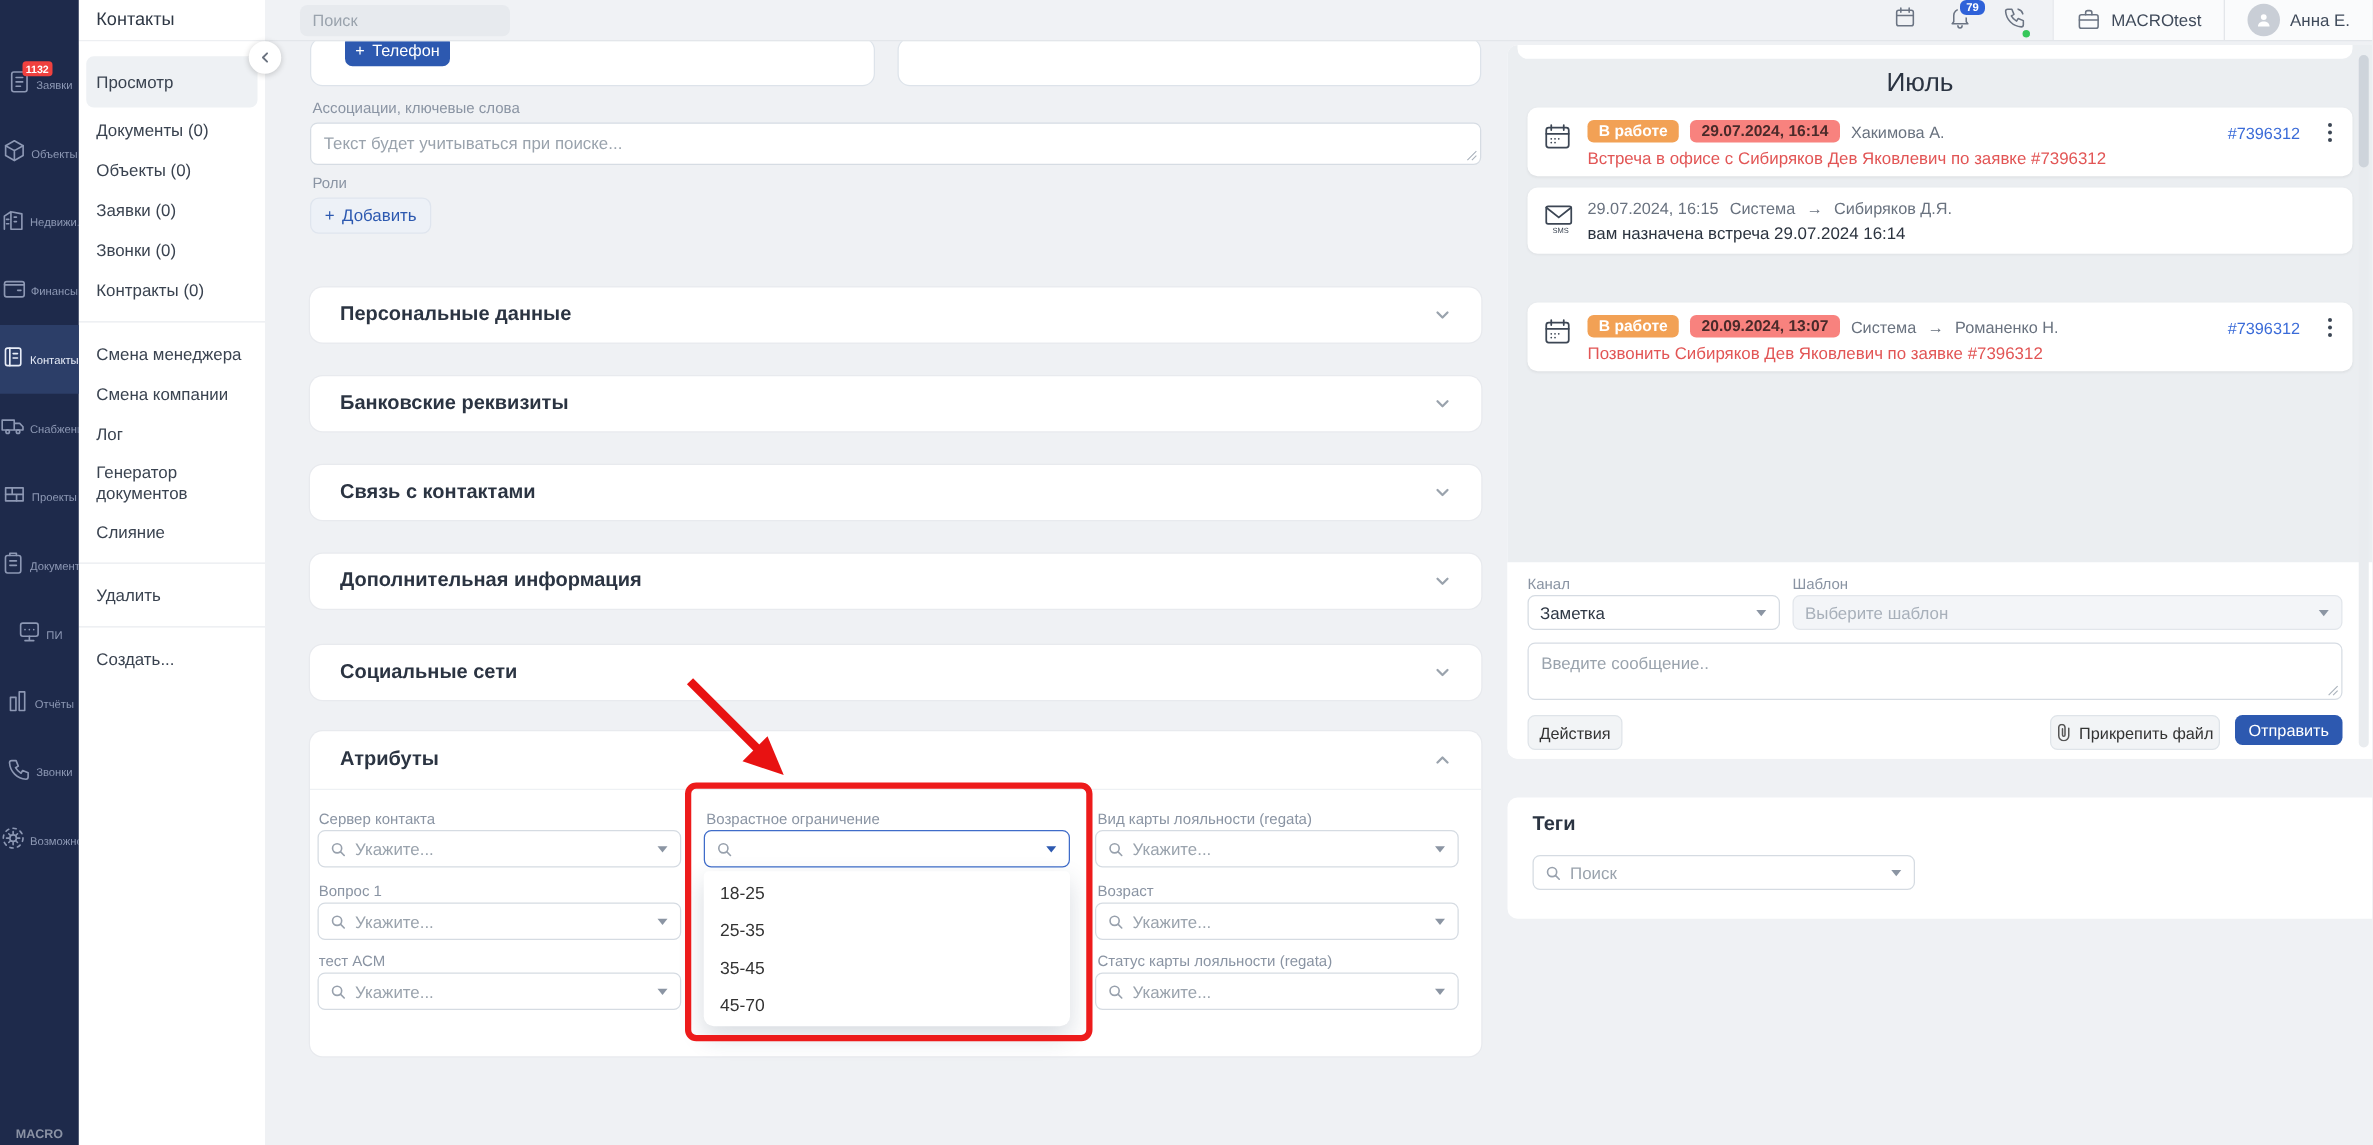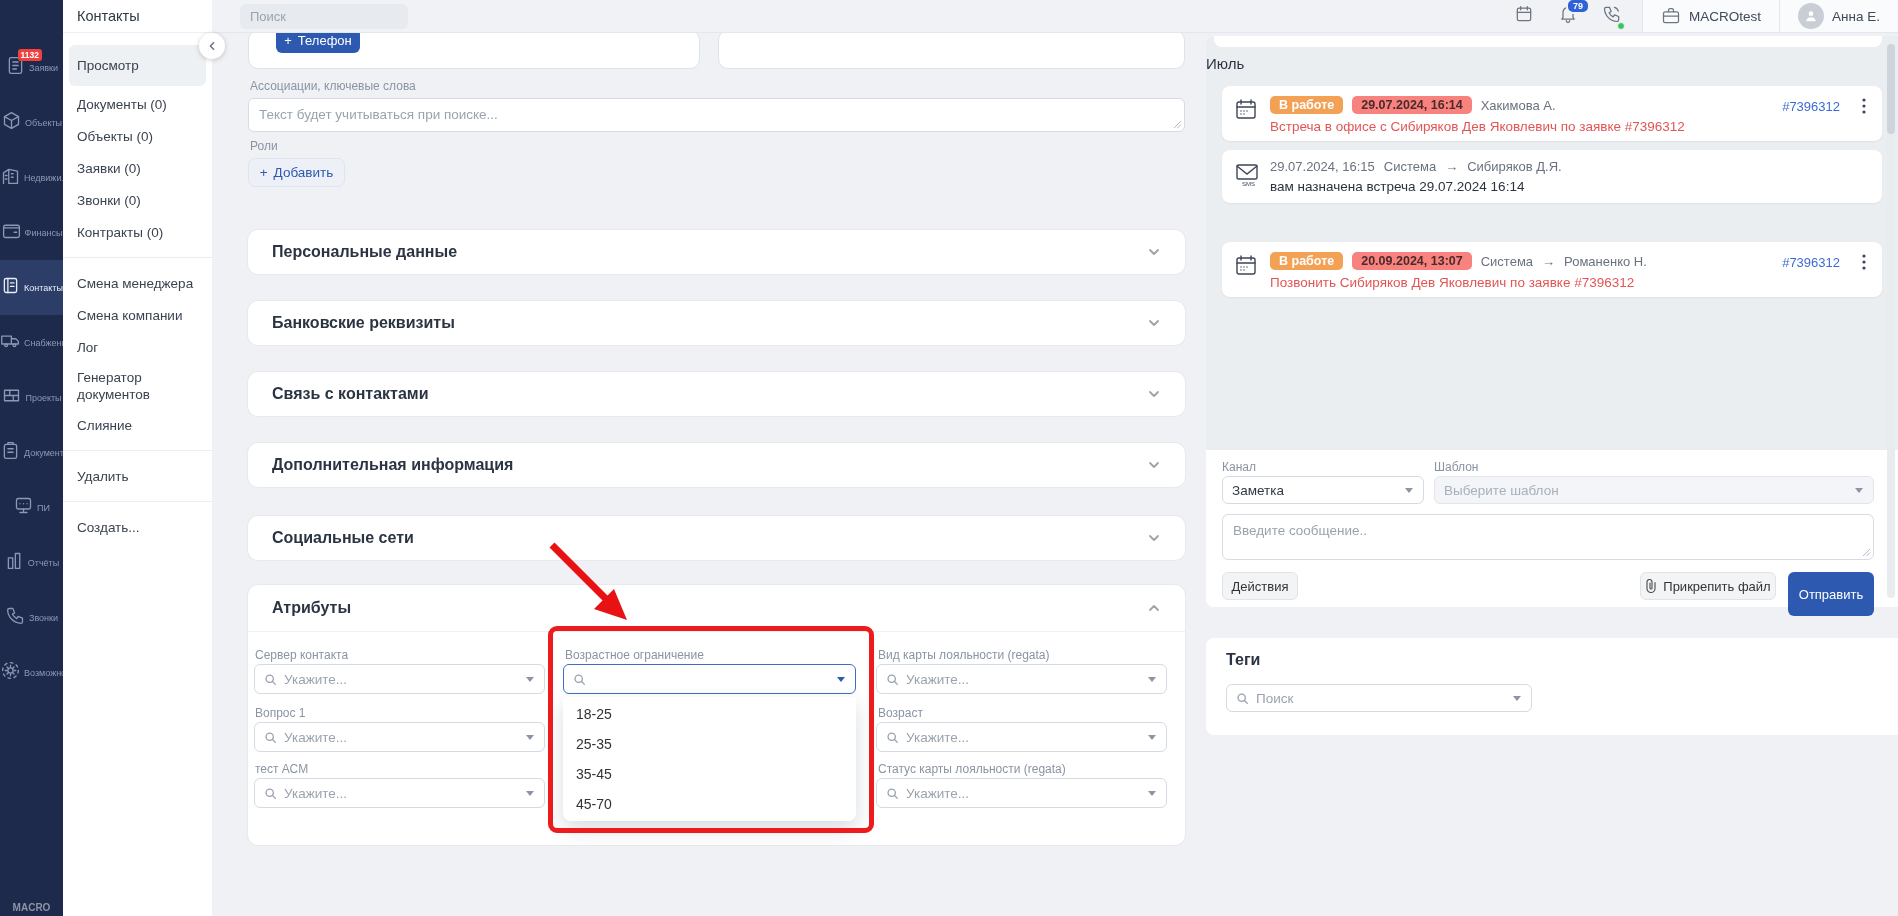--- a/index.html
+++ b/index.html
@@ -73,38 +73,38 @@
   .opt{height:30px;display:flex;align-items:center;padding-left:13px;font-size:14px;color:#333;cursor:pointer}
 
   
   .anno-rect{position:absolute;left:548px;top:626px;width:326px;height:207px;border:5px solid #ed1b1b;border-radius:9px;z-index:50;pointer-events:none}
   .anno-arrow{position:absolute;left:540px;top:535px;z-index:50;pointer-events:none}
 
   
   .panelA{position:absolute;left:1206px;top:36px;width:692px;height:571px;background:#fff;border-radius:8px 0 0 8px}
   .timeline-bg{position:absolute;left:0;top:0;width:692px;height:414px;background:#ebeef1;border-radius:8px 0 0 0;overflow:hidden}
   .remnant{position:absolute;left:8px;top:0;width:668px;height:11px;background:#fff;border-radius:0 0 8px 8px}
-  .month{position:absolute;left:0;width:660px;text-align:left;font-size:15px;font-weight:500;color:#2b3442}
+  .month{position:absolute;left:0;width:660px;text-align:center;font-size:21px;font-weight:500;color:#2b3442}
   .ev{position:absolute;left:16px;width:660px;background:#fff;border-radius:8px;box-shadow:0 1px 2px rgba(0,0,0,.05)}
   .ev-icon{position:absolute;left:12px;top:11px}
   .ev-row1{margin:10px 0 0 48px;display:flex;align-items:center;gap:9px;font-size:13px;color:#69727f}
   .badge-status{background:#f2a155;color:#fff;font-size:12.5px;padding:2px 9px;border-radius:5px;font-weight:bold}
   .badge-date{background:#f8827e;color:#4a2a2a;font-size:12.5px;padding:2px 9px;border-radius:5px;font-weight:bold}
   .ev-ref{position:absolute;right:42px;top:13px;color:#3a6bd8;font-size:13px;cursor:pointer}
   .kebab{position:absolute;right:16px;top:12px;cursor:pointer}
   .ev-text{margin:5px 0 0 48px;font-size:13.5px;color:#2b333f}
   .ev-text.alert{color:#e25555}
   .meta-arrow{color:#69727f}
 
   .composer{position:absolute;left:0;top:414px;width:692px;height:157px;background:#fff;border-radius:0 0 0 8px}
   .c-label{position:absolute;font-size:12px;color:#8a94a3}
   .csel{height:28px;font-size:13.5px}
   .msg-area{position:absolute;left:16px;top:64px;width:652px;height:46px}
   .btn-gray{position:absolute;height:28px;background:#f2f4f6;border:1px solid #dfe4e9;border-radius:6px;font-size:13px;color:#333;display:flex;align-items:center;justify-content:center;gap:6px;cursor:pointer}
-  .btn-send{position:absolute;height:44px;background:#2d59b0;border-radius:6px;font-size:13px;color:#fff;display:flex;align-items:center;justify-content:center;cursor:pointer}
+  .btn-send{position:absolute;height:24px;background:#2d59b0;border-radius:6px;font-size:13px;color:#fff;display:flex;align-items:center;justify-content:center;cursor:pointer}
   .scrolltrack{position:absolute;right:3px;top:8px;width:8px;height:554px;background:#e9ecef;border-radius:4px}
   .scrollthumb{position:absolute;top:0;left:0;width:8px;height:90px;background:#ced4db;border-radius:4px;cursor:pointer}
 
   .panelB{position:absolute;left:1206px;top:638px;width:692px;height:97px;background:#fff;border-radius:8px 0 0 8px}
   .panelB .ptitle{position:absolute;left:20px;top:13px;font-size:16px;font-weight:bold;color:#2b3442}
 </style>
 </head>
 <body>
 
 <div class="app">

